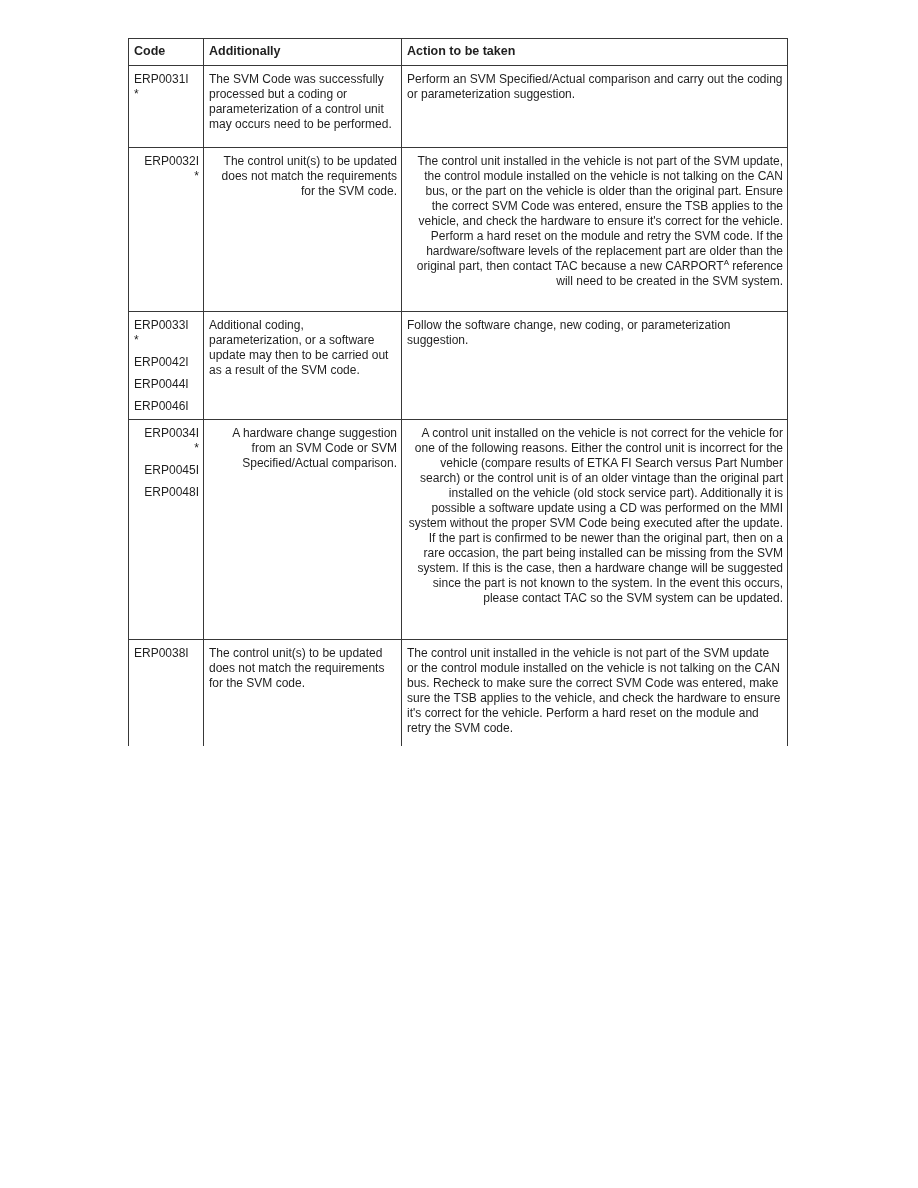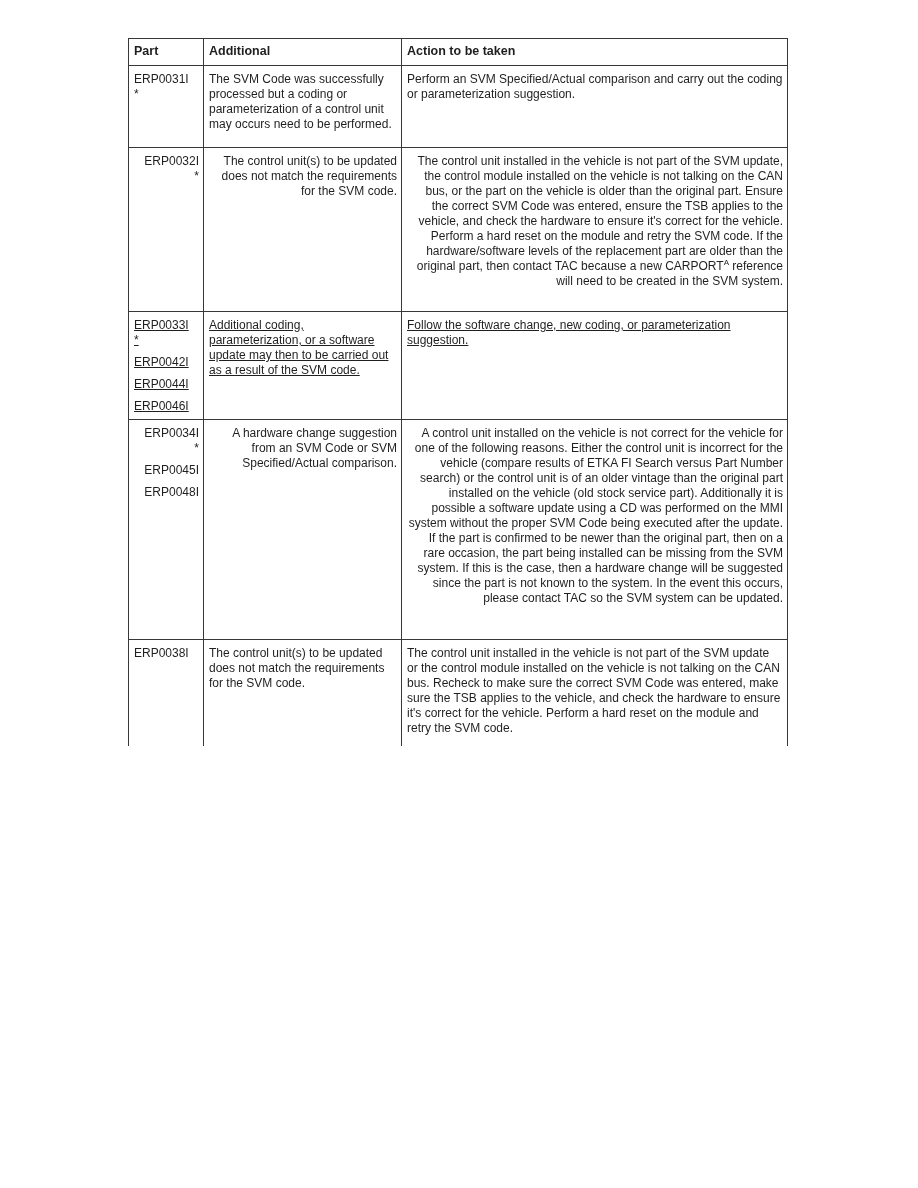--- a/index.html
+++ b/index.html
@@ -53,39 +53,39 @@
   }
   .code-line { white-space: nowrap; }
   .code-line.gap { margin-top: 7px; }
   .sup {
     font-size: 8px;
     vertical-align: super;
     line-height: 0;
   }
   tr.r1 td { height: 70px; }   
   tr.r2 td { height: 152px; text-align: right; }  
-  tr.r3 td { height: 90px; text-decoration: underline; }   
+  tr.r3 td { height: 90px; }   
   tr.r4 td { height: 208px; text-align: right; }  
   tr.r5 td { height: 120px; }  
 </style>
 </head>
 <body>
 
 <div class="page">
   <div class="table-wrap">
     <table class="codes-table">
       <colgroup>
         <col class="col-code">
         <col class="col-desc">
         <col class="col-action">
       </colgroup>
       <thead>
         <tr>
-          <th>Part</th>
-          <th>Additional</th>
+          <th>Code</th>
+          <th>Additionally</th>
           <th>Action to be taken</th>
         </tr>
       </thead>
       <tbody>
 
         <tr class="r1">
           <td>
             <div class="code-line">ERP0031I</div>
             <div class="code-line">*</div>
           </td>

